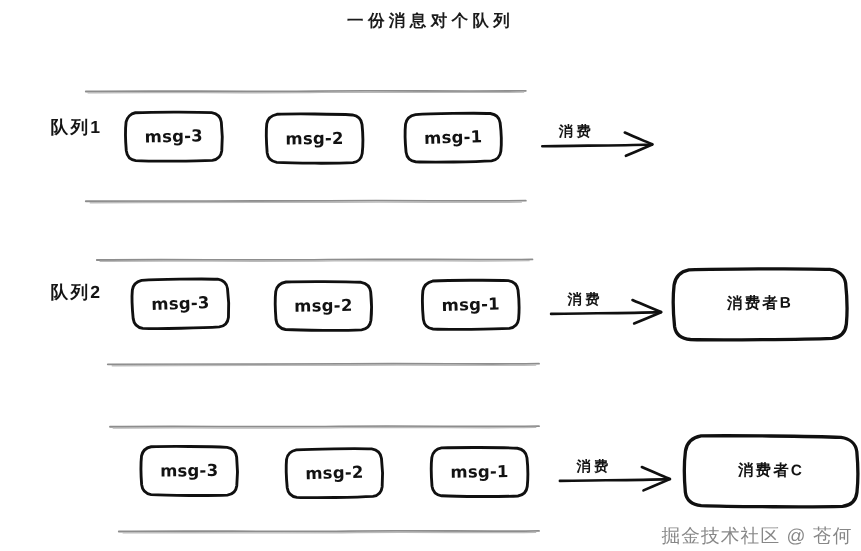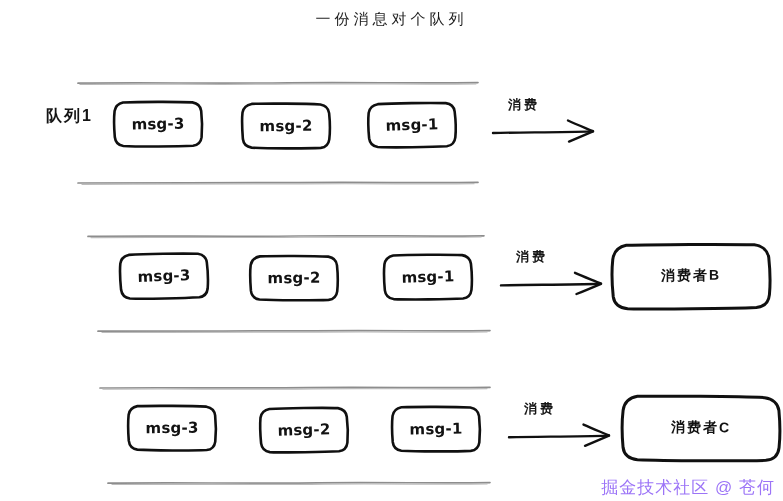--- a/index.html
+++ b/index.html
@@ -25,21 +25,21 @@
   }
 
   
   .diagram-title {
     position: absolute;
     top: 10px;
     left: 0;
     width: 783px;
     text-align: center;
     font-size: 15px;
-    font-weight: 400;
+    font-weight: 700;
     letter-spacing: 4px;
     color: #1b1b1b;
     white-space: nowrap;
   }
 
   
   .queue-row {
     position: absolute;
     left: 0;
     width: 783px;
@@ -136,21 +136,21 @@
     position: absolute;
     left: 0;
     bottom: 4px;
     width: 110px;
     height: 26px;
     overflow: visible;
   }
   .arrow-label {
     position: absolute;
     left: 16px;
-    top: 0;
+    top: 15px;
     font-size: 13px;
     font-weight: 600;
     letter-spacing: 3px;
     color: #151515;
     white-space: nowrap;
   }
 
   
   .consumer-box {
     position: absolute;
@@ -181,21 +181,21 @@
     white-space: nowrap;
   }
 
   
   .watermark {
     position: absolute;
     right: 8px;
     bottom: 2px;
     font-size: 17px;
     letter-spacing: 1px;
-    color: #8b5cf6;
+    color: #737373;
     opacity: 0.85;
     white-space: nowrap;
     font-weight: 500;
   }
 </style>
 </head>
 <body>
 
 <div id="canvas">
 
@@ -246,20 +246,21 @@
         <path d="M1,15 C30,14.2 68,14.6 100,13.4" fill="none" stroke="#101010" stroke-width="2.4" stroke-linecap="round"></path>
         <path d="M76,2.5 C84,6.2 94,10.2 101,13.2" fill="none" stroke="#101010" stroke-width="2.4" stroke-linecap="round"></path>
         <path d="M101,13.4 C94,16.4 85,20.2 77,23.6" fill="none" stroke="#101010" stroke-width="2.4" stroke-linecap="round"></path>
       </svg>
     </div>
 
   </div>
 
   <div class="queue-row row-2">
 
+    <div class="queue-label">队列2</div>
 
     <div class="rail rail-top">
       <svg viewBox="0 0 396 6" preserveAspectRatio="none">
         <path d="M0,3.4 C60,2.6 140,3.8 210,3.0 C280,2.4 340,3.6 396,2.8" fill="none" stroke="#8d8d8d" stroke-width="1.7" stroke-linecap="round"></path>
         <path d="M3,4.6 C72,4 152,5 216,4.2 C284,3.6 344,4.8 393,4" fill="none" stroke="#bababa" stroke-width="1.2" stroke-linecap="round"></path>
       </svg>
     </div>
 
     <div class="msg-box msg-0">
       <svg viewBox="0 0 92 48" preserveAspectRatio="none">

